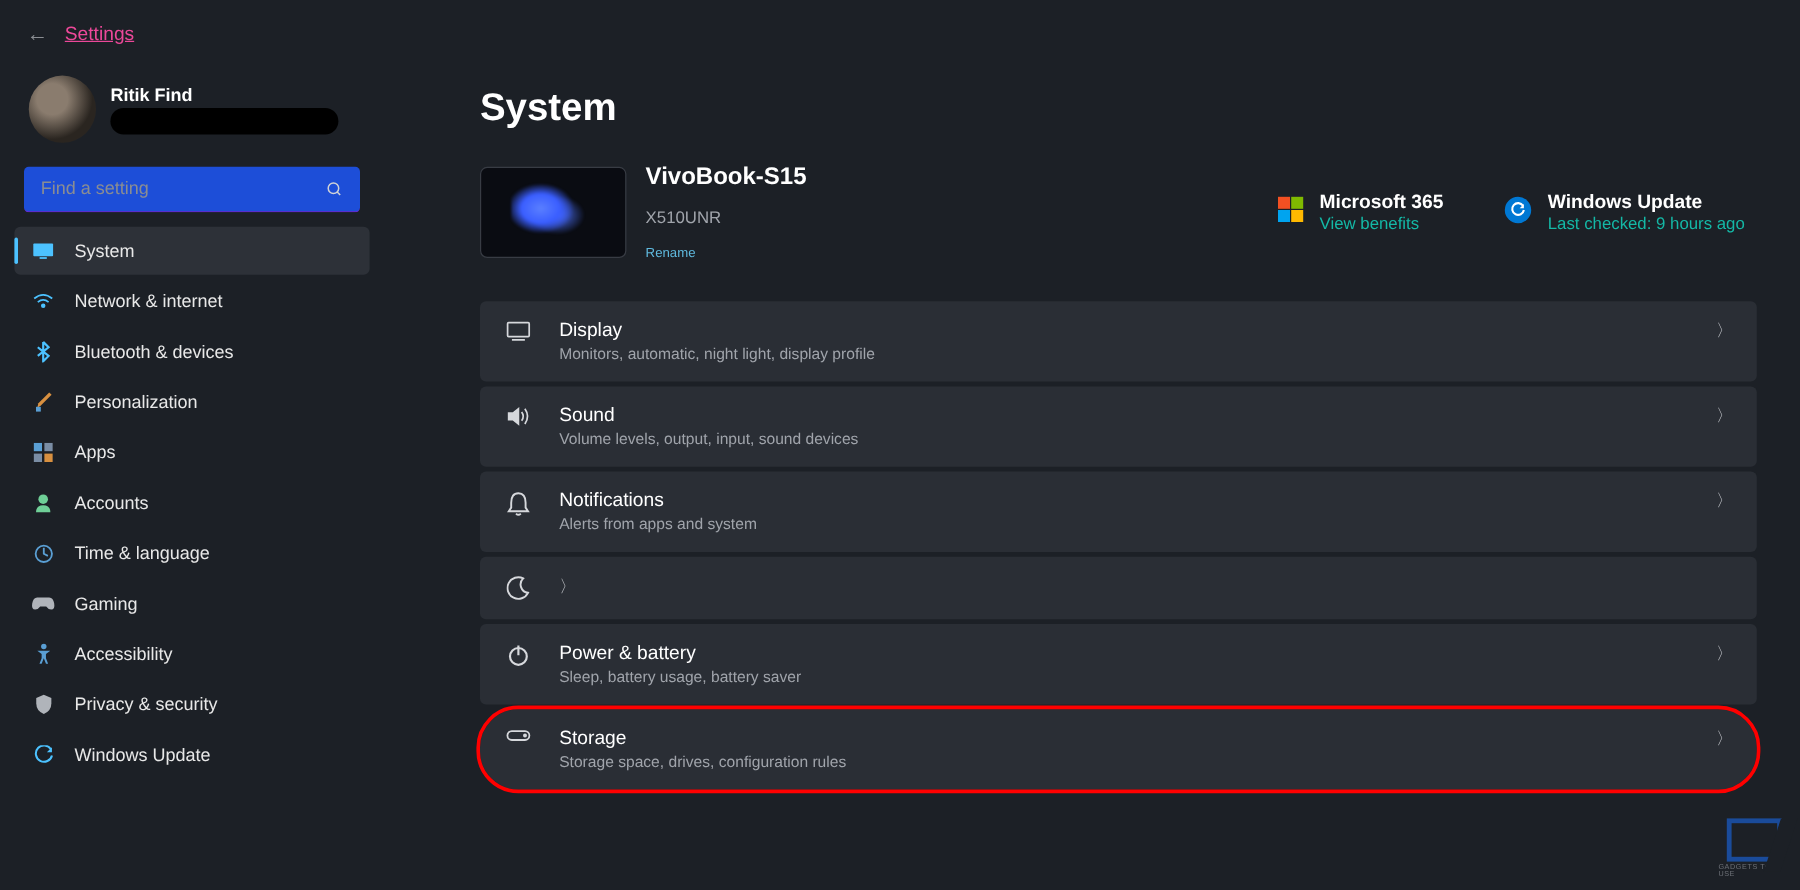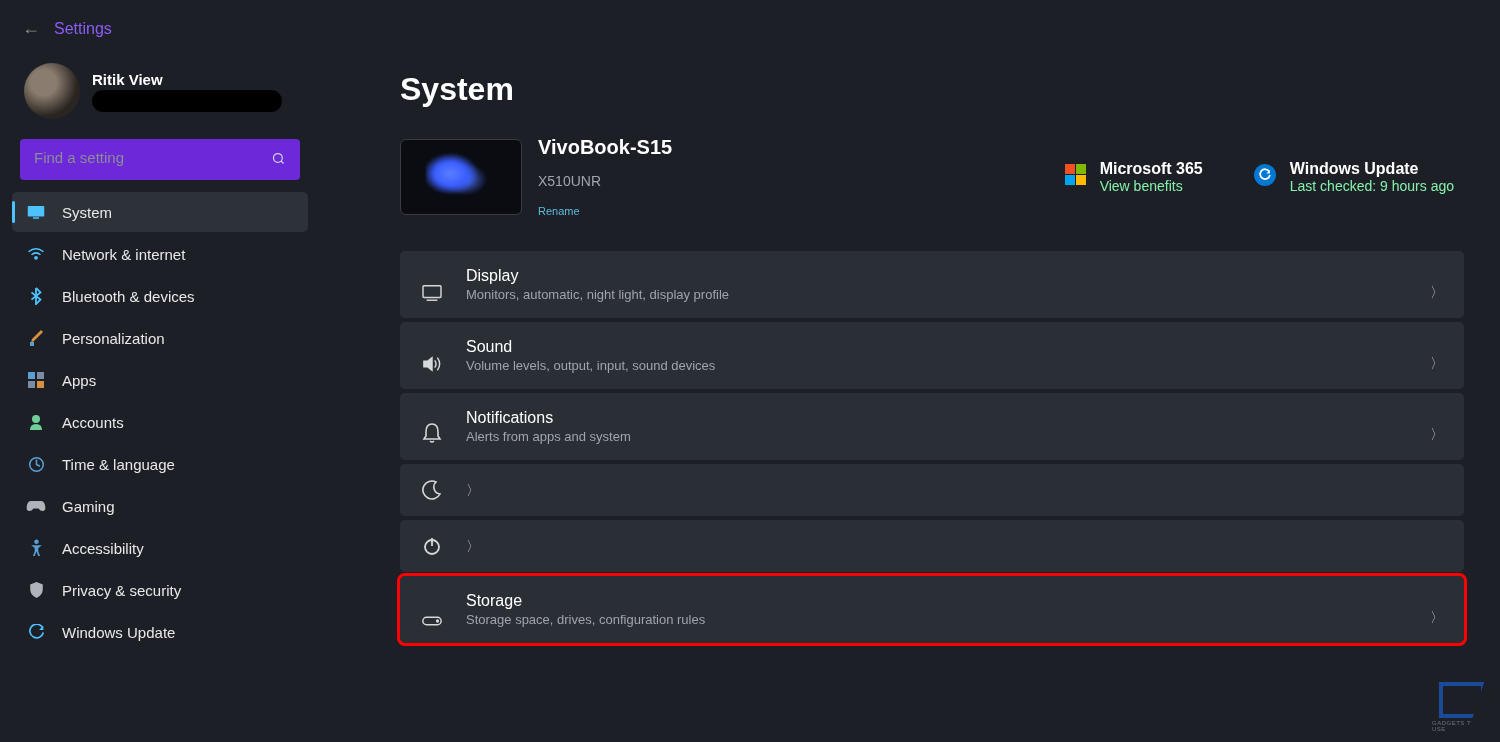--- a/index.html
+++ b/index.html
@@ -23,22 +23,23 @@
       padding: 18px 22px 8px 22px;
       gap: 14px;
     }
     .back-btn {
       color: #8a8d92;
       font-size: 18px;
       cursor: pointer;
     }
     .settings-title {
       font-size: 16px;
-      color: #8b5cf6;
+      color: #ec4899;
       font-weight: 400;
+      text-decoration: underline;
     }
     .main-container {
       display: flex;
       flex: 1;
       overflow: hidden;
     }
     .sidebar {
       width: 320px;
       padding: 12px 12px 0 12px;
       display: flex;
@@ -68,26 +69,26 @@
     }
     .user-email {
       width: 190px;
       height: 22px;
       background: #000000;
       border-radius: 12px;
       margin-top: 2px;
     }
     .search-box {
       display: flex;
-      align-items: flex-end;
-      background: #6d28d9;
+      align-items: center;
+      background: #1d4ed8;
       border-radius: 4px;
       padding: 10px 14px;
       margin: 4px 8px 12px 8px;
-      border-bottom: 4px solid #6d28d9;
+      border-bottom: 1px solid #6d28d9;
     }
     .search-input {
       flex: 1;
       background: transparent;
       border: none;
       color: #aab0b8;
       font-size: 15px;
       outline: none;
     }
     .search-input::placeholder {
@@ -223,39 +224,40 @@
       color: #ffffff;
       font-size: 14px;
       margin-top: 4px;
     }
     .card-title {
       font-size: 16px;
       font-weight: 600;
     }
     .card-sub {
       font-size: 14px;
-      color: #86efac;
+      color: #14b8a6;
     }
     .settings-list {
       display: flex;
       flex-direction: column;
       gap: 4px;
     }
     .setting-row {
       display: flex;
-      align-items: flex-end;
+      align-items: flex-start;
       background: #2a2e35;
       border-radius: 5px;
       padding: 16px 20px;
       cursor: pointer;
       gap: 22px;
     }
     .setting-row.highlighted {
       outline: 3px solid #ff0000;
       outline-offset: 0;
+      border-radius: 32px;
     }
     .setting-icon {
       width: 24px;
       color: #d6d8dc;
       display: flex;
       align-items: center;
       justify-content: center;
     }
     .setting-text {
       display: flex;
@@ -316,21 +318,21 @@
 <div class="top-bar">
   <span class="back-btn">←</span>
   <span class="settings-title">Settings</span>
 </div>
 
 <div class="main-container">
   <div class="sidebar">
     <div class="user-section">
       <div class="avatar"></div>
       <div class="user-info">
-        <span class="user-name">Ritik View</span>
+        <span class="user-name">Ritik Find</span>
         <div class="user-email"></div>
       </div>
     </div>
 
     <div class="search-box">
       <input class="search-input" placeholder="Find a setting" style="">
       <span class="search-icon">
         <svg width="15" height="15" viewBox="0 0 24 24" fill="none" stroke="currentColor" stroke-width="2">
             <circle cx="11" cy="11" r="7"></circle>
             <line x1="20" y1="20" x2="16" y2="16"></line>
@@ -534,20 +536,24 @@
         <span class="chevron">〉</span>
       </div>
 
       <div class="setting-row">
         <span class="setting-icon">
           <svg width="20" height="20" viewBox="0 0 20 20" fill="none" stroke="currentColor" stroke-width="1.8">
               <circle cx="10" cy="11" r="7"></circle>
               <line x1="10" y1="2" x2="10" y2="10"></line>
             </svg>
         </span>
+        <div class="setting-text">
+          <span class="setting-title">Power &amp; battery</span>
+          <span class="setting-desc">Sleep, battery usage, battery saver</span>
+        </div>
         <span class="chevron">〉</span>
       </div>
 
       <div class="setting-row highlighted">
         <span class="setting-icon">
           <svg width="22" height="12" viewBox="0 0 24 12" fill="none" stroke="currentColor" stroke-width="1.6">
               <rect x="2" y="2" width="20" height="8" rx="4"></rect>
               <circle cx="18" cy="6" r="1" fill="currentColor"></circle>
             </svg>
         </span>

